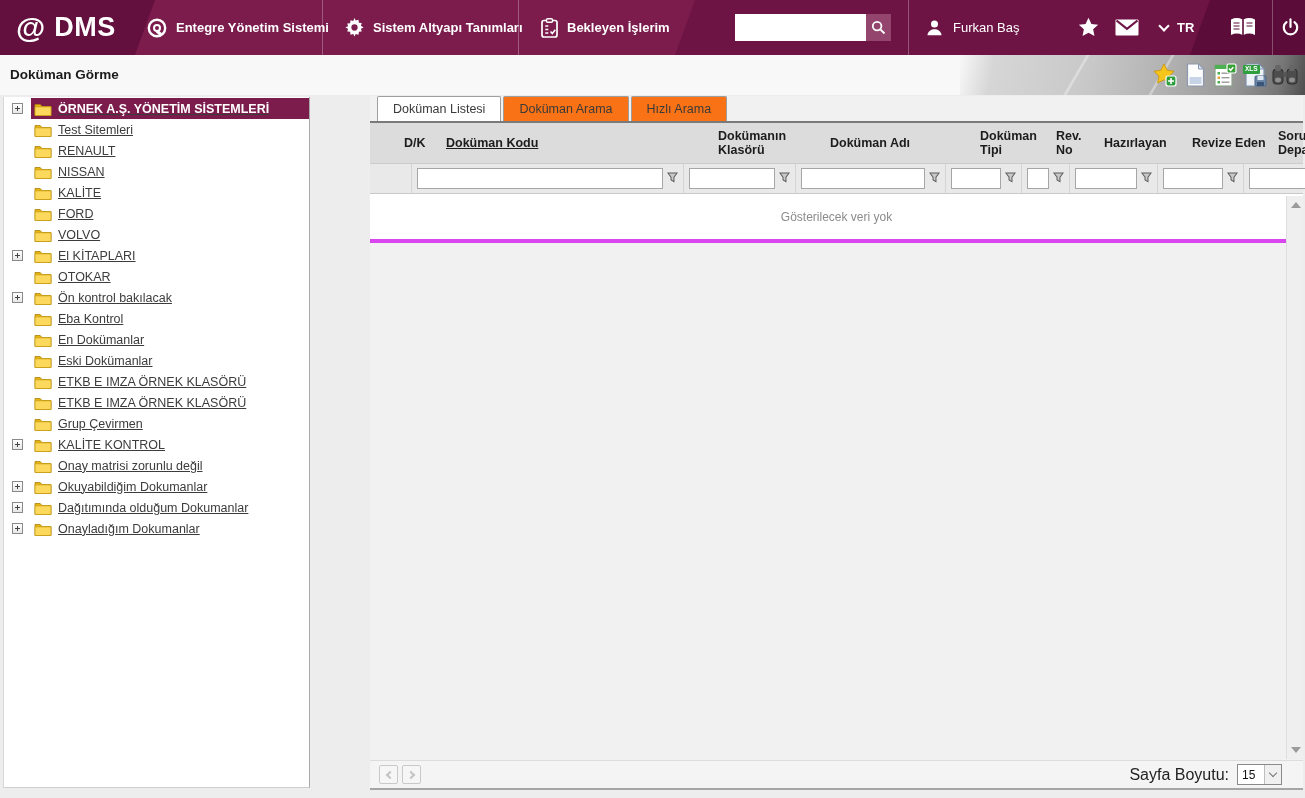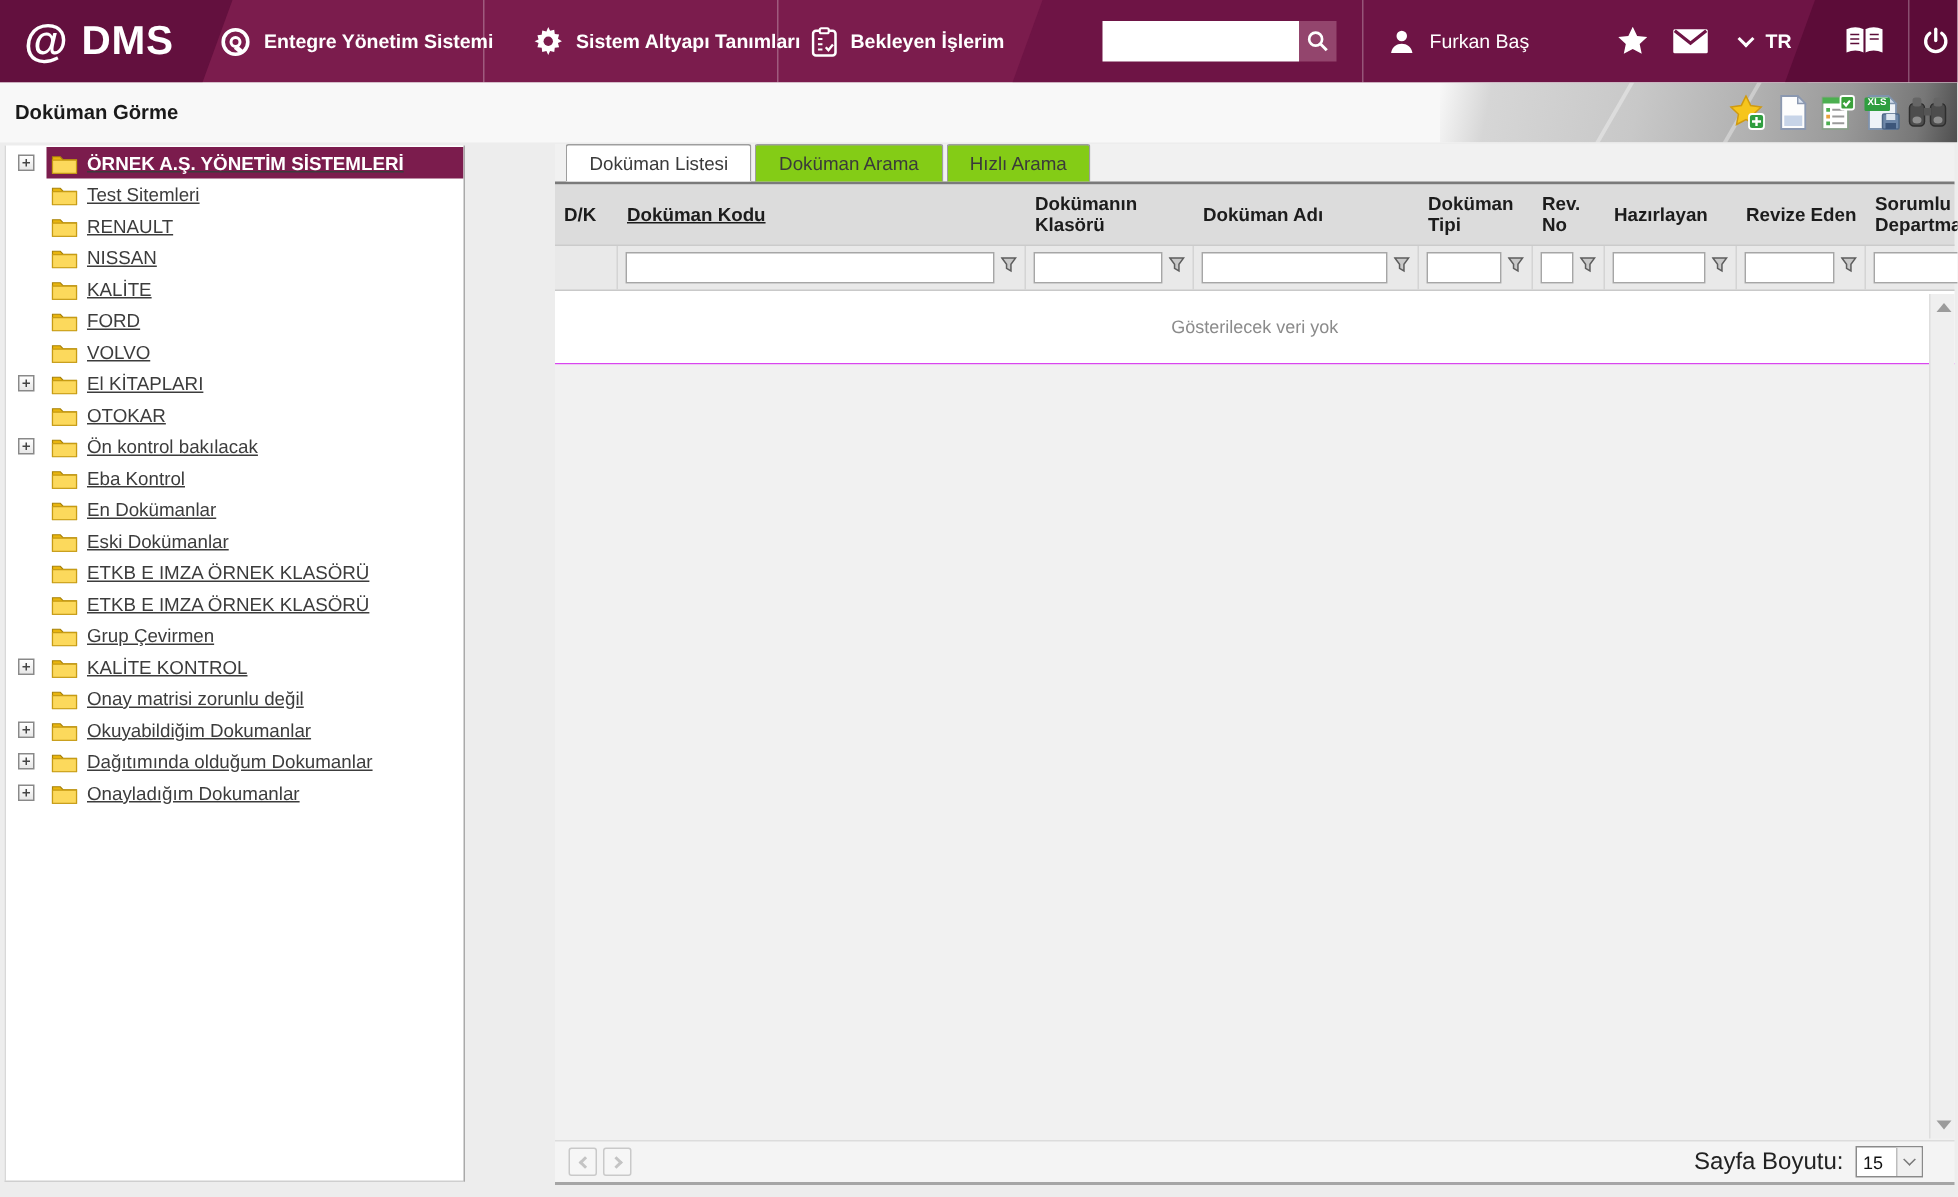--- a/index.html
+++ b/index.html
@@ -47,29 +47,29 @@
   .trow { flex:1; display:flex; align-items:center; gap:6px; height:21px; padding-left:3px; }
   .titem.selected .trow { background:#7b1c4d; }
   .titem.selected .tlabel { color:#fff; font-weight:bold; }
   .folder { display:flex; flex:0 0 18px; }
 
   
   .grid { position:absolute; left:330px; top:96px; right:2px; bottom:8px; display:flex; flex-direction:column;
     border-bottom:2px solid #a5a5a5; background:#f1f1f1;margin-left:40px; }
   .tabs { height:27px; display:flex; align-items:flex-end; gap:2px; border-bottom:2px solid #7a7a7a; padding-left:7px; background:transparent; }
   .tab { height:25px; line-height:24px; padding:0 15px; font-size:12.5px; color:#3a3a3a;
-    background:#84cc16; border:1px solid #9e9e9e; border-bottom:none; border-radius:2px 2px 0 0; cursor:pointer; }
+    background:#f97316; border:1px solid #9e9e9e; border-bottom:none; border-radius:2px 2px 0 0; cursor:pointer; }
   .tab.active { background:#fff; font-weight:normal; }
-  .ghead { display:flex; height:41px; background:#dcdcdc; border-bottom:1px solid #cbcbcb; }
+  .ghead { display:flex; height:41px; background:#dcdcdc; border-bottom:1px solid #cbcbcb;padding-left:28px; }
   .hcell { display:flex; align-items:center; padding:2px 6px; font-size:12.5px; font-weight:bold; color:#1c1c1c; line-height:1.15; cursor:pointer; }
   .gfilter { display:flex; height:30px; background:#e9e9e9; border-bottom:1px solid #c9c9c9; }
   .fcell { display:flex; align-items:center; gap:4px; padding:0 5px; border-right:1px solid #d4d4d4; }
   .fcell input { flex:1; min-width:14px; height:21px; border:1px solid #a6a6a6; background:#fff; outline:none; padding:0 3px; font-size:12px; }
   .funnel { flex:0 0 11px; cursor:pointer; }
-  .gempty { height:49px; background:#fff; border-bottom:1px solid #d946ef; display:flex; align-items:center; justify-content:center;
+  .gempty { height:49px; background:#fff; border-bottom:4px solid #d946ef; display:flex; align-items:center; justify-content:center;
     font-size:12px; color:#8b8b8b; }
   .gbody { flex:1; background:#f1f1f1; }
   .gfooter { height:28px; background:#f4f4f4; border-top:1px solid #dcdcdc; display:flex; align-items:center; padding:0 9px; gap:4px; }
   .pgbtn { width:19px; height:19px; background:#f6f6f6; border:1px solid #c9c9c9; border-radius:2px;
     display:flex; align-items:center; justify-content:center; cursor:pointer; }
   .pgbtn .c { width:6px; height:6px; border-left:2px solid #c4c4c4; border-bottom:2px solid #c4c4c4; }
   .pgbtn .c.left { transform:rotate(45deg); margin-left:2px; }
   .pgbtn .c.right{ transform:rotate(225deg); margin-right:2px; }
   .fspacer { flex:1; }
   .pslabel { font-size:16px; color:#222; margin-right:4px; }
@@ -103,21 +103,21 @@
     <span style="display:flex">
       <svg width="20" height="20" viewBox="0 0 20 20">
           <circle cx="10" cy="10" r="8.2" fill="none" stroke="#fff" stroke-width="2.4"></circle>
           <circle cx="10" cy="10" r="3" fill="none" stroke="#fff" stroke-width="2"></circle>
           <rect x="11" y="12" width="6" height="3.2" transform="rotate(40 11 12)" fill="#fff"></rect>
         </svg>
     </span>
     <span>Entegre Yönetim Sistemi</span>
   </div>
 
-  <div class="item" style="left:356px">
+  <div class="item" style="left:345px">
     <span style="display:flex">
       <svg width="19" height="19" viewBox="0 0 20 20">
           <path d="M10 0l1.3 2.7 2.9-.8.4 3 3 .4-.8 2.9L19.6 10l-2.8 1.3.8 2.9-3 .4-.4 3-2.9-.8L10 19.6l-1.3-2.8-2.9.8-.4-3-3-.4.8-2.9L.4 10l2.8-1.3-.8-2.9 3-.4.4-3 2.9.8z" fill="#fff"></path>
           <circle cx="10" cy="10" r="3.3" fill="#7b1c4d"></circle>
         </svg>
     </span>
     <span>Sistem Altyapı Tanımları</span>
   </div>
 
   <div class="item" style="left:541px">

